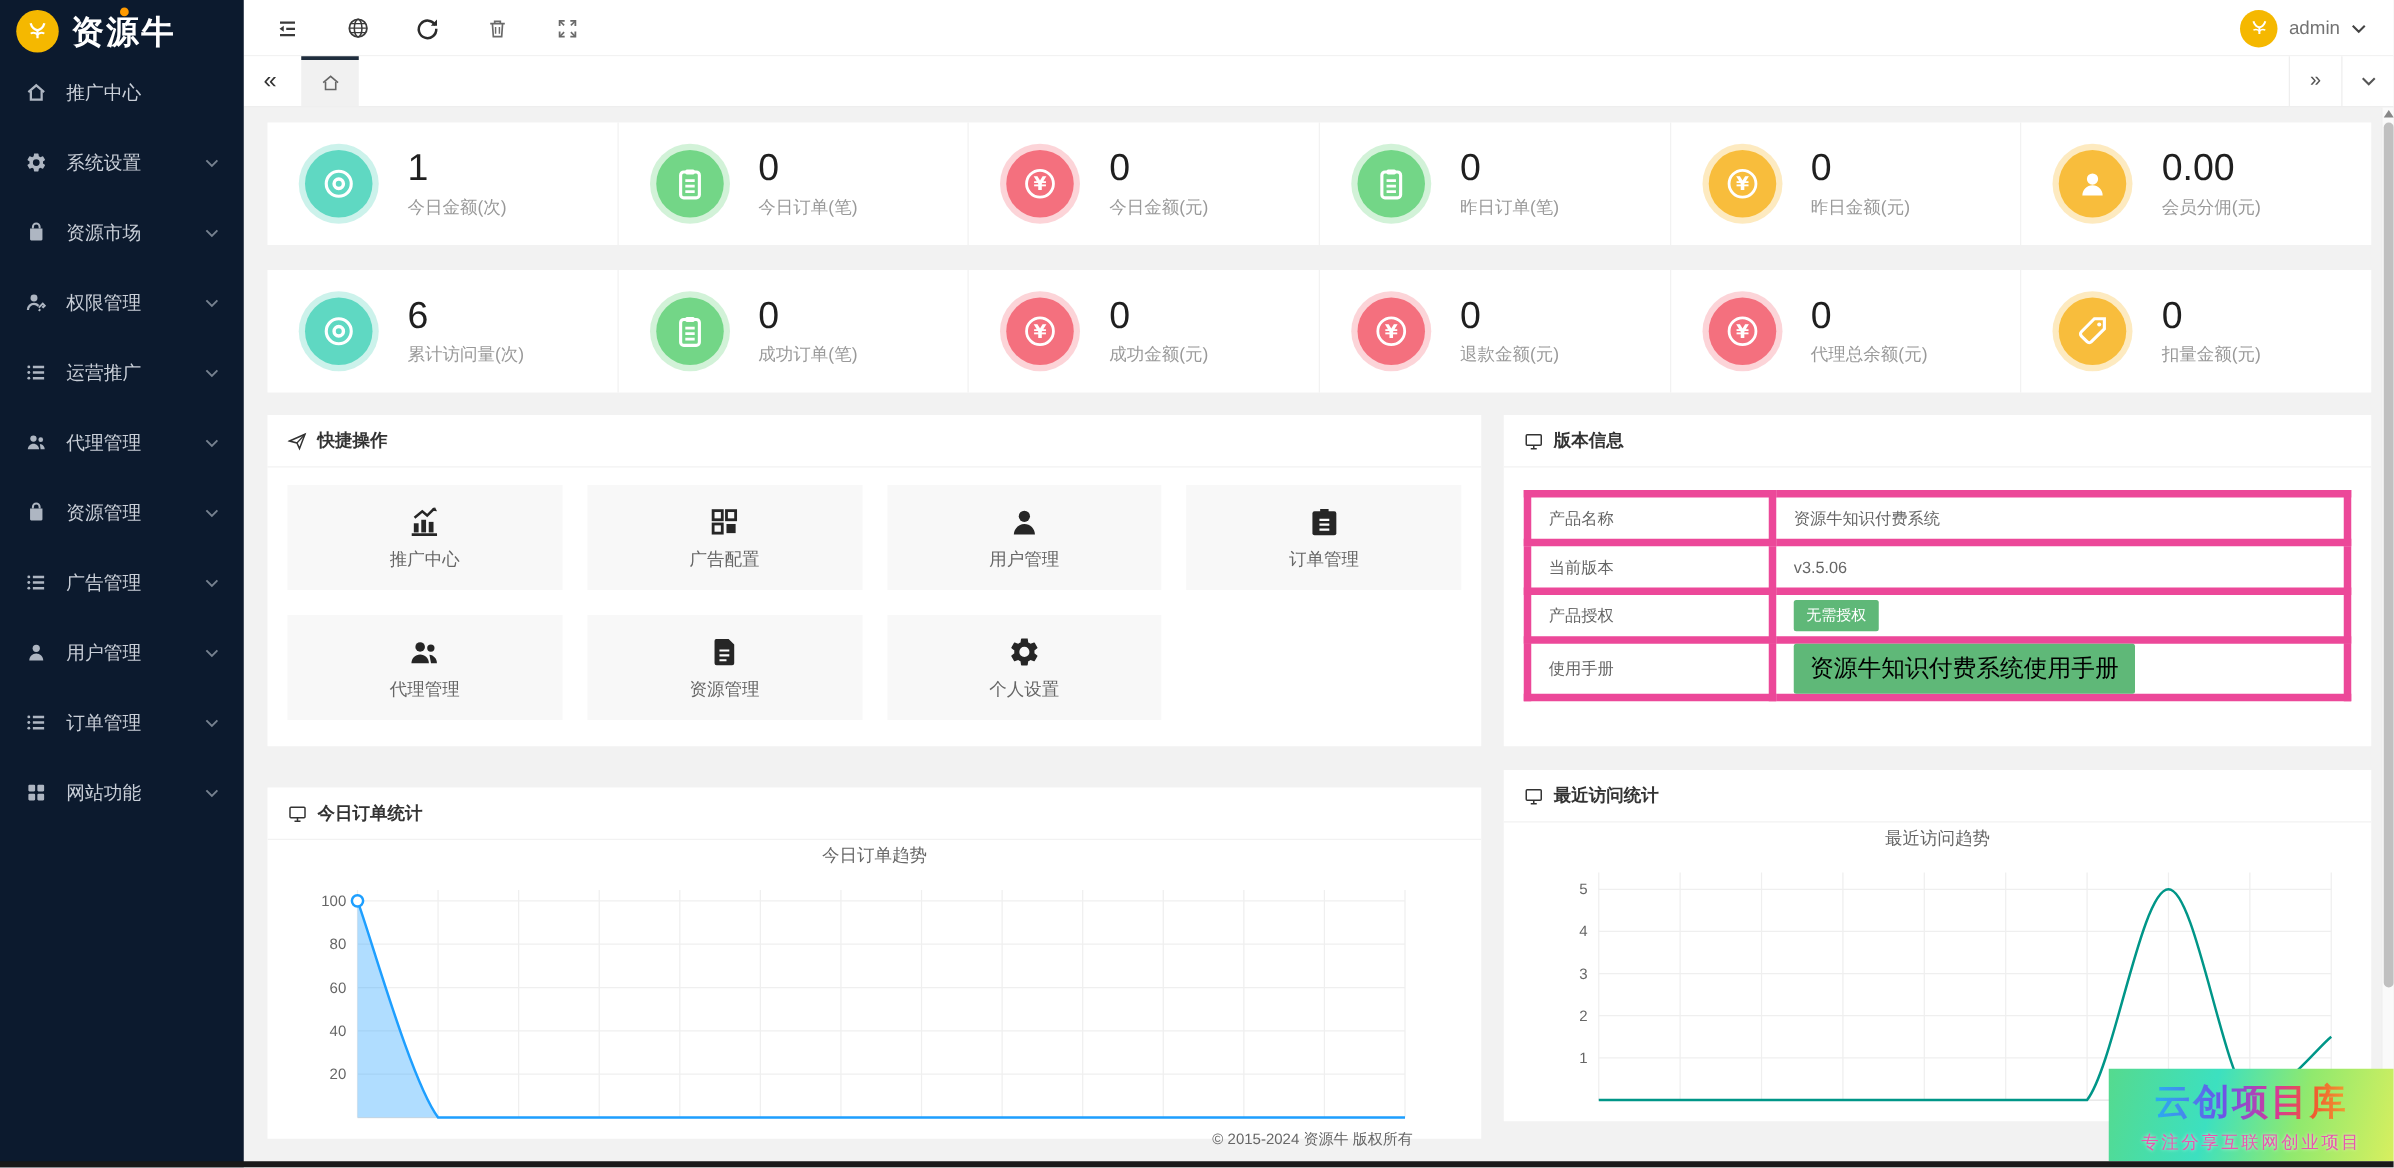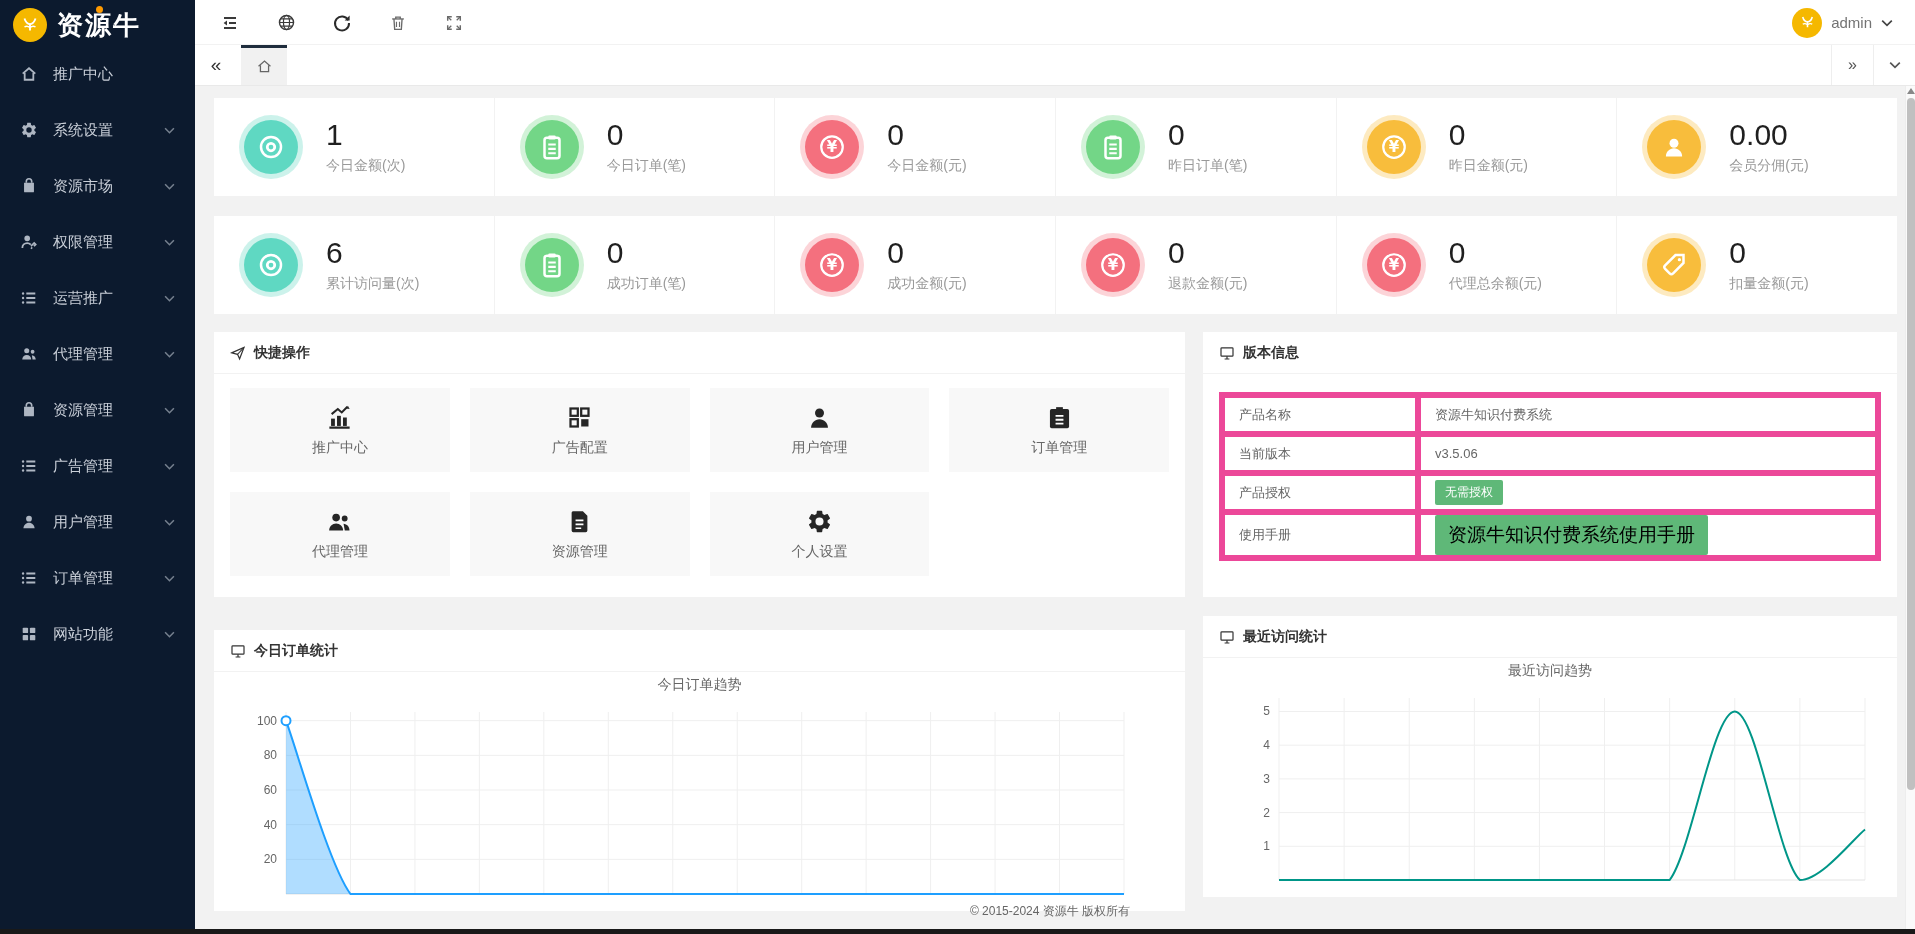--- a/index.html
+++ b/index.html
@@ -628,15 +628,19 @@
     </div>
 
     <div class="footer">© 2015-2024 资源牛 版权所有</div>
   </div>
 
   <div class="sb">
     <div class="sb-up"></div>
     <div class="sb-thumb"></div>
   </div>
 
+  <div class="wm">
+    <div class="wm-title">云创项目库</div>
+    <div class="wm-sub">专注分享互联网创业项目</div>
+  </div>
 
   <div class="bottombar"></div>
 </div>
 
 </body></html>

